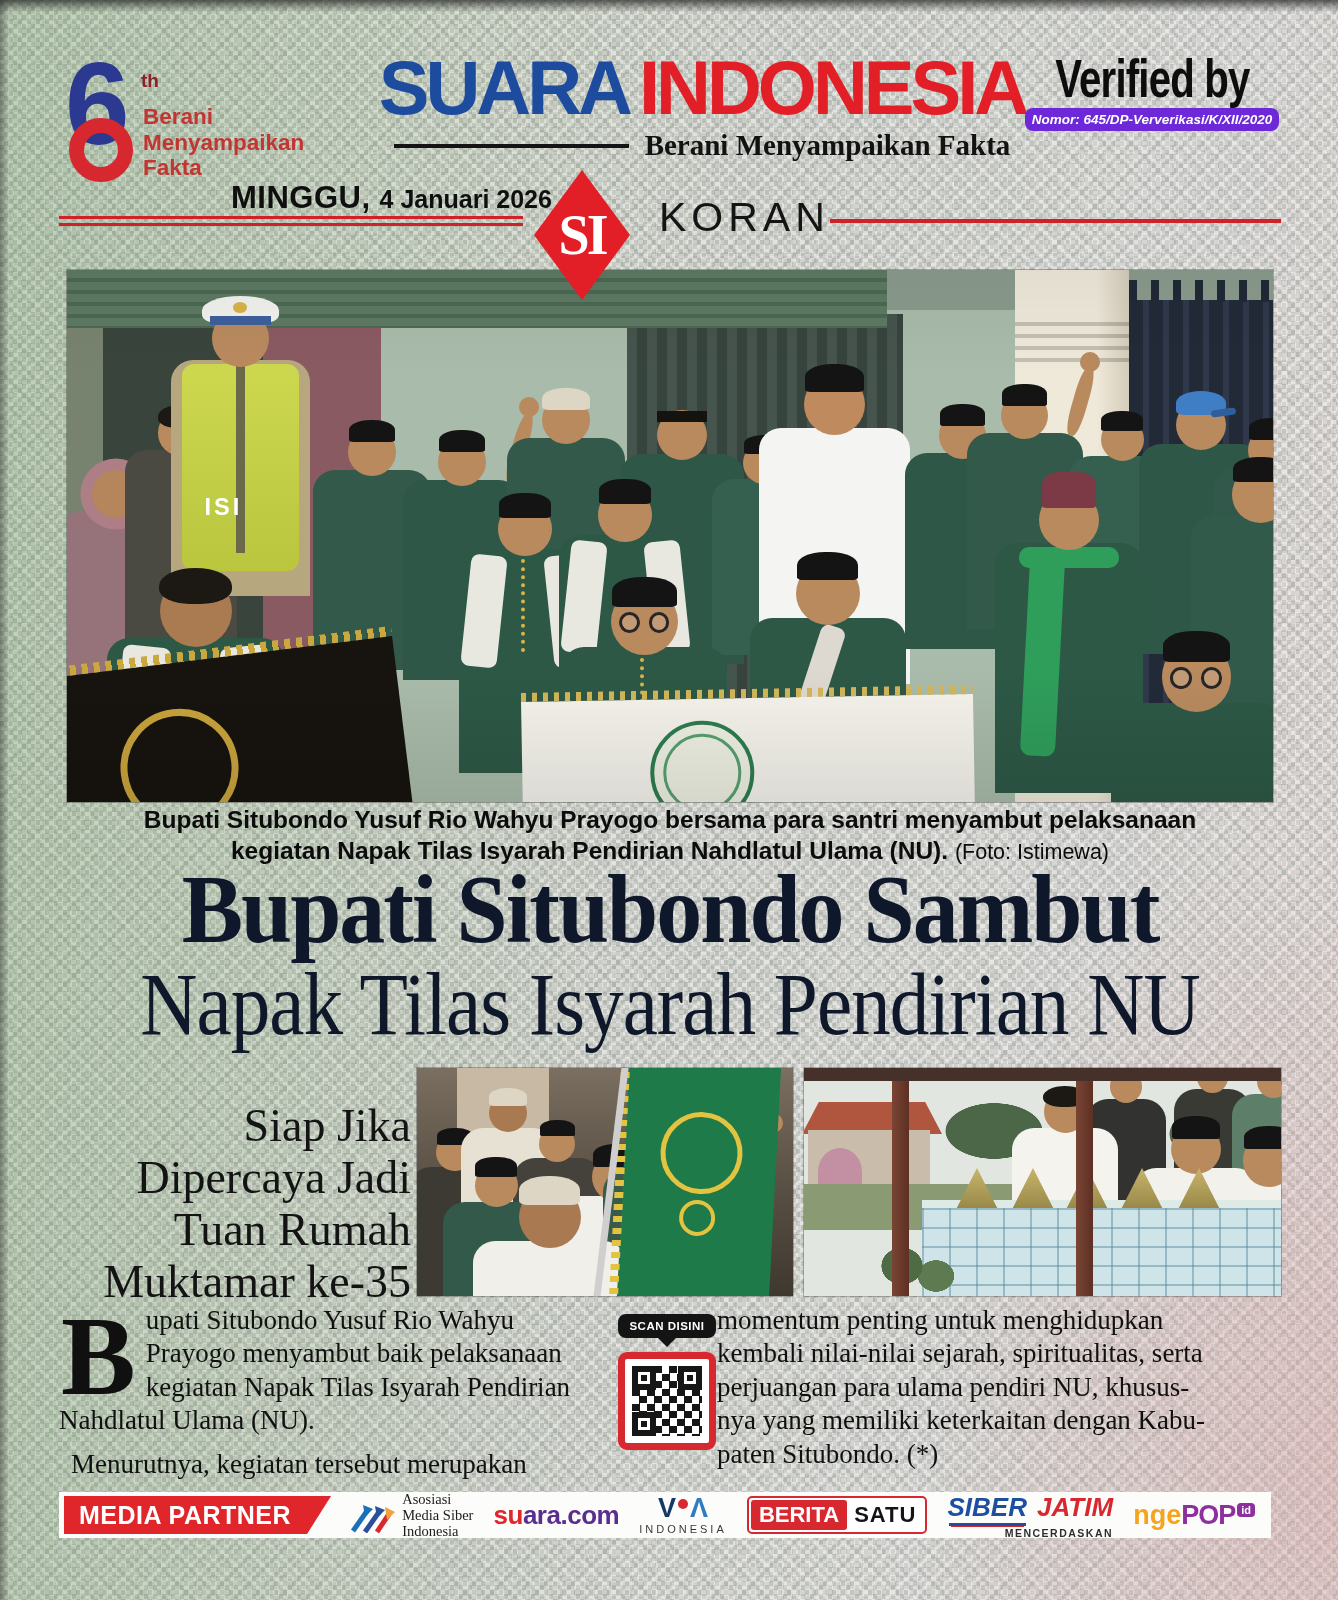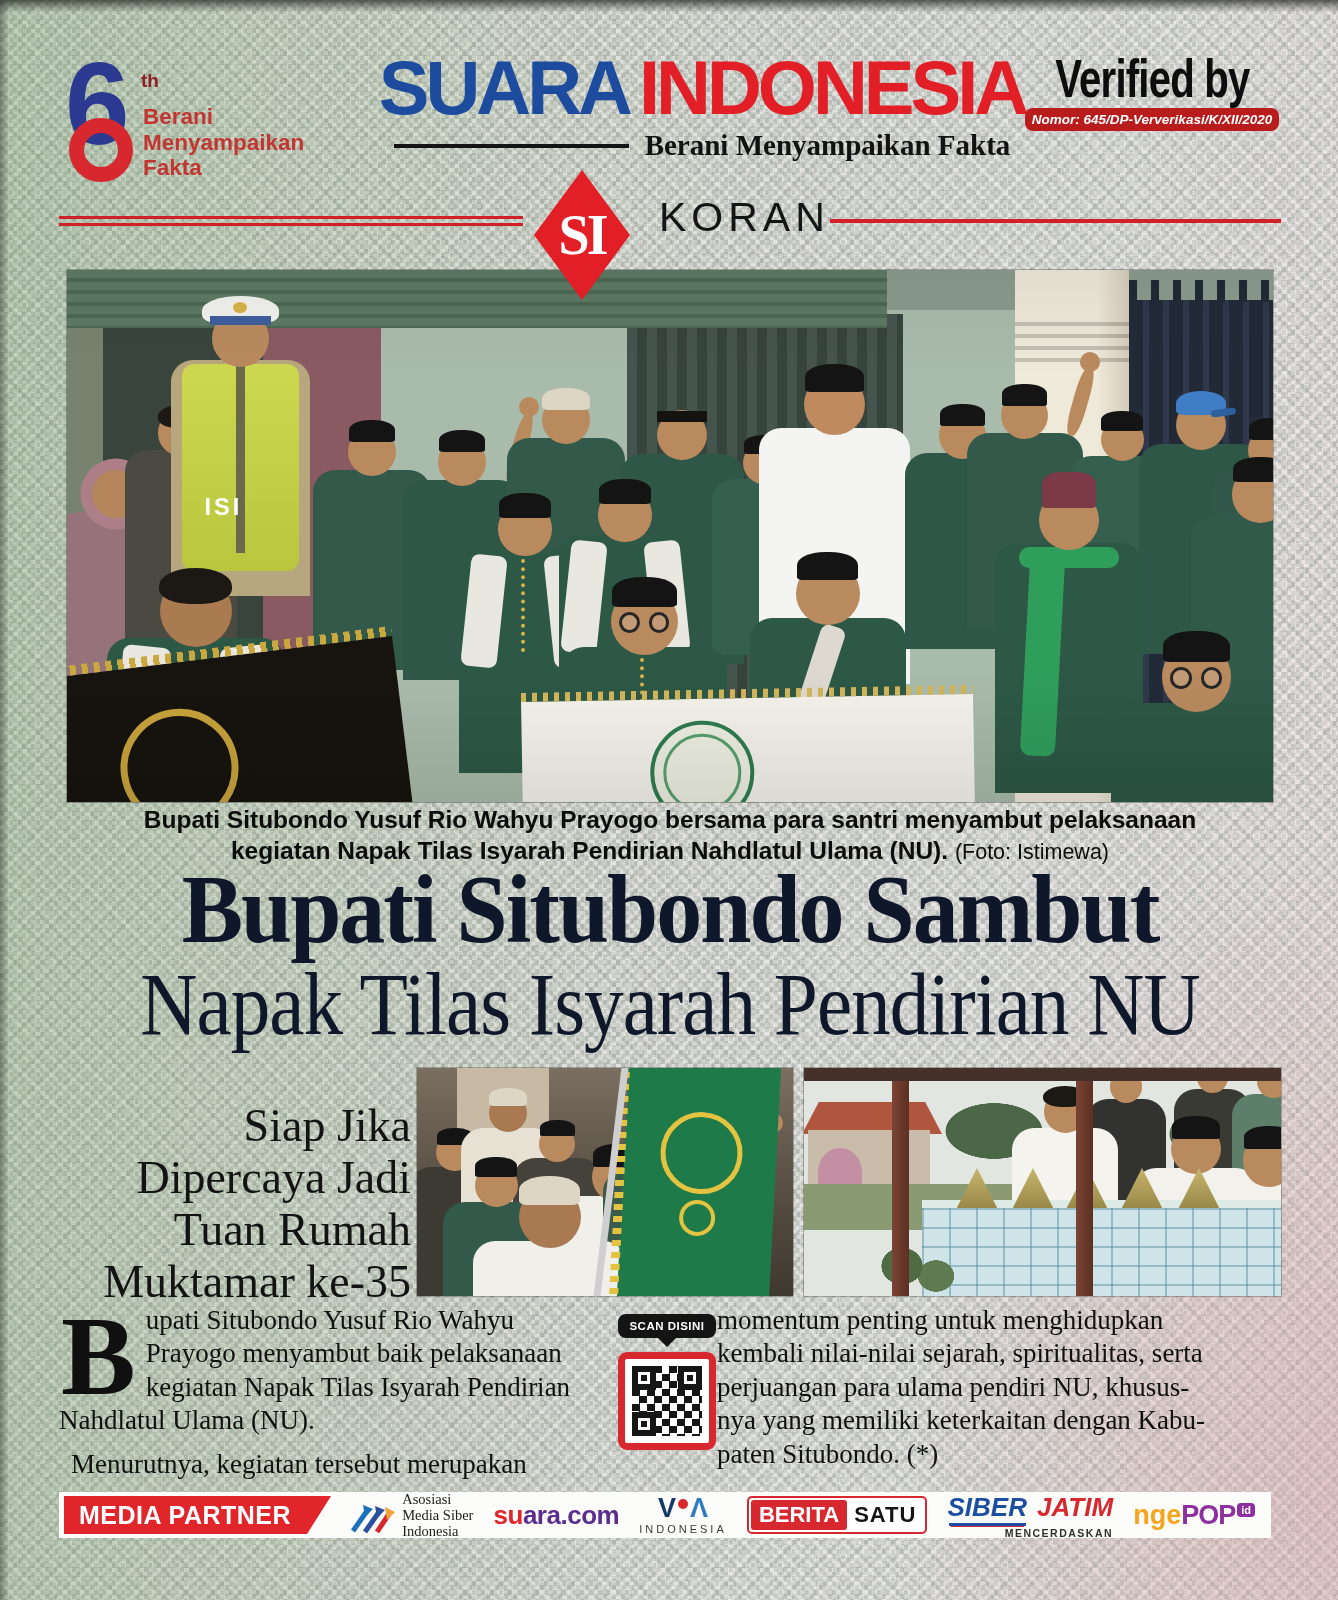--- a/index.html
+++ b/index.html
@@ -34,21 +34,21 @@
   .m-title{font-size:76px;font-weight:700;letter-spacing:-4px;line-height:1;white-space:nowrap;}
   .m-t1{color:#1d4c9f;}
   .m-t2{color:#e21e26;margin-left:10px;}
   .m-sub{display:flex;align-items:center;justify-content:center;margin-top:3px;}
   .m-line{width:235px;height:4px;background:#141414;margin-right:16px;}
   .m-tag{font-family:"Liberation Serif",serif;font-weight:700;font-size:29px;color:#121212;white-space:nowrap;}
   .verified{left:962px;top:56px;width:262px;text-align:center;}
   .v-title{display:inline-block;transform:scale(0.82,1.08);transform-origin:center;font-size:49px;font-weight:700;letter-spacing:-1px;color:#0d0d0d;line-height:0.95;white-space:nowrap;}
   .v-org{font-family:"Liberation Serif",serif;font-size:34px;color:#161616;letter-spacing:1px;margin-top:0;line-height:1.05;}
   .v-org b{font-weight:700;}
-  .v-badge{display:inline-block;margin-top:5px;background:#b91c1c;color:#ffffff;border-radius:8px;font-size:13.5px;font-weight:700;font-style:italic;padding:4px 7px;white-space:nowrap;}
+  .v-badge{display:inline-block;margin-top:5px;background:#6d28d9;color:#ffffff;border-radius:8px;font-size:13.5px;font-weight:700;font-style:italic;padding:4px 7px;white-space:nowrap;}
   .dateline{left:172px;top:180px;display:flex;align-items:baseline;gap:9px;color:#0f0f0f;}
   .dl-day{font-size:31px;font-weight:700;letter-spacing:0.5px;}
   .dl-date{font-size:25px;font-weight:700;}
   .rule-left{left:0;top:216px;width:464px;height:10px;border-top:3px solid #cf2127;border-bottom:3px solid #cf2127;box-sizing:border-box;}
   .rule-right{left:771px;top:219px;width:451px;height:4px;background:#cf2127;}
   .si-diamond{left:475px;top:170px;width:96px;height:130px;background:#e21e26;clip-path:polygon(50% 0,100% 50%,50% 100%,0 50%);z-index:6;display:flex;align-items:center;justify-content:center;}
   .si-text{font-family:"Liberation Serif",serif;font-weight:700;font-size:56px;color:#fff;letter-spacing:-3px;}
   .koran{left:600px;top:194px;font-size:41px;font-weight:400;letter-spacing:5px;color:#141414;}
 
   
@@ -179,20 +179,24 @@
         <div class="m-line"></div>
         <div class="m-tag">Berani Menyampaikan Fakta</div>
       </div>
     </div>
 
     <div class="abs verified">
       <div><span class="v-title">Verified by</span></div>
       <div><span class="v-badge">Nomor: 645/DP-Ververikasi/K/XII/2020</span></div>
     </div>
 
+    <div class="abs dateline">
+      <span class="dl-day">MINGGU,</span>
+      <span class="dl-date">4 Januari 2026</span>
+    </div>
 
     <div class="abs rule-left"></div>
     <div class="abs rule-right"></div>
     <div class="abs si-diamond">
       <span class="si-text">SI</span>
     </div>
     <div class="abs koran">KORAN</div>
 
     <div class="abs photo-main" id="photoMain">
       <div class="abs pm-leftdark"></div>

